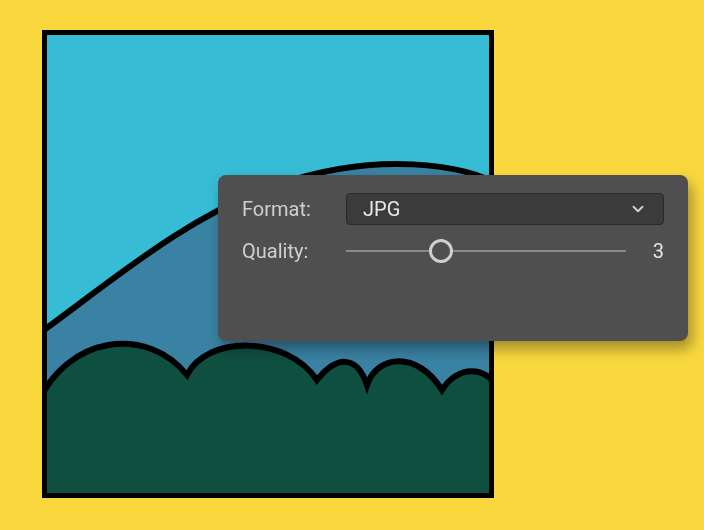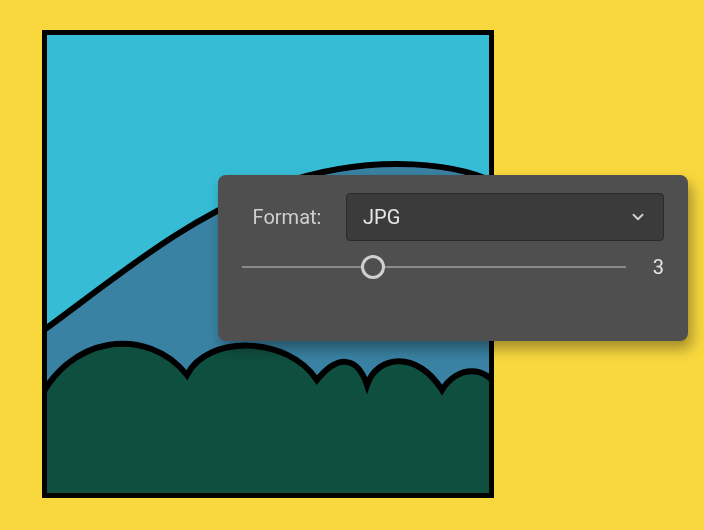--- a/index.html
+++ b/index.html
@@ -37,29 +37,29 @@
     font-size: 20px;
     padding: 18px 24px 14px 24px;
     display: flex;
     flex-direction: column;
     gap: 14px;
   }
 
   .row { display: flex; align-items: center; gap: 14px; }
   .row-label {
     width: 90px;
-    text-align: center;
+    text-align: left;
     color: #cfcfcf;
     font-weight: 400;
   }
 
   
   .select {
     flex: 1;
-    height: 48px;
+    height: 32px;
     background: #3b3b3b;
     border: 1px solid #2a2a2a;
     border-radius: 4px;
     display: flex;
     align-items: center;
     justify-content: space-between;
     padding: 0 16px;
     cursor: pointer;
   }
   .select-value { color: #e6e6e6; }
@@ -135,20 +135,21 @@
       <span class="select-value">JPG</span>
       <span class="chevron">
         <svg viewBox="0 0 24 24" width="18" height="18">
             <path d="M6 9l6 6 6-6" fill="none" stroke="#cfcfcf" stroke-width="2.5" stroke-linecap="round" stroke-linejoin="round"></path>
           </svg>
       </span>
     </div>
   </div>
 
   <div class="row">
+    <div class="row-label">Quality:</div>
     <div class="slider-wrap">
       <div class="slider-track">
         <div class="slider-thumb" style="left:34%"></div>
       </div>
       <div class="slider-value">3</div>
     </div>
   </div>
 
 
 </div>

